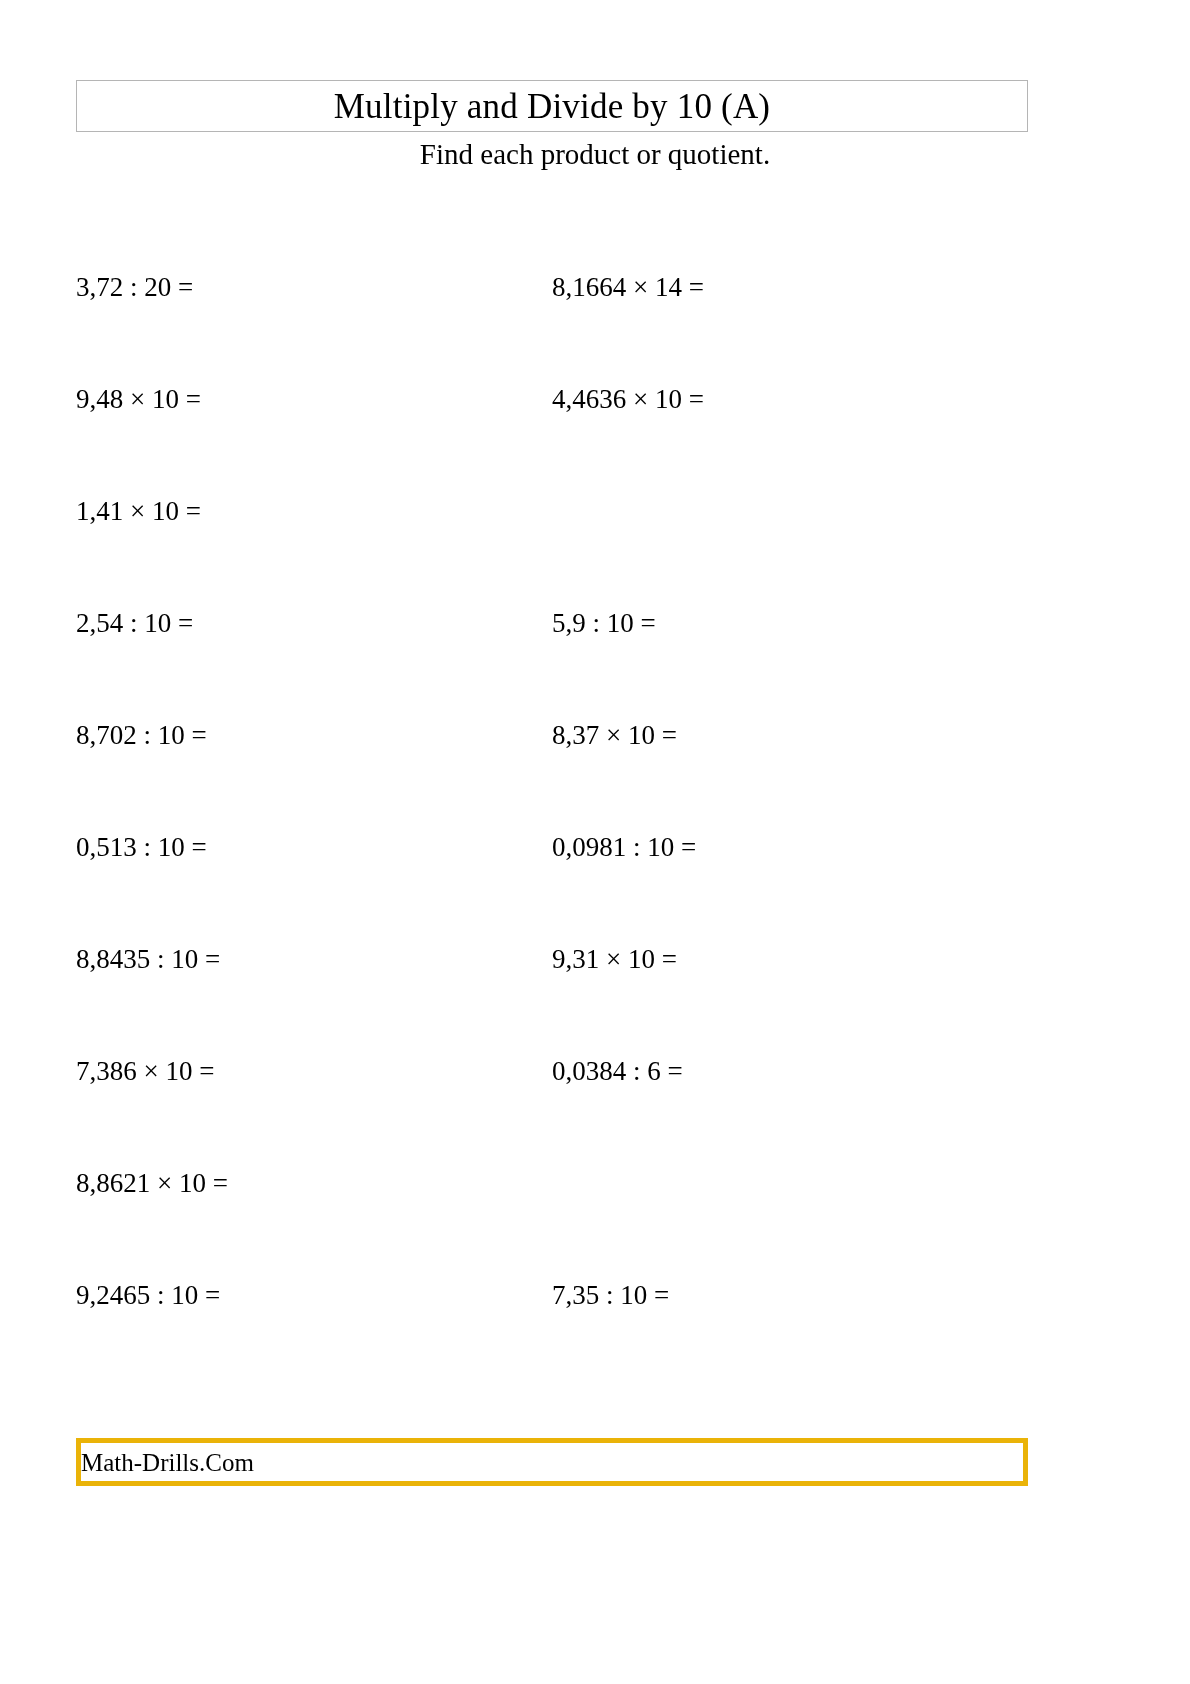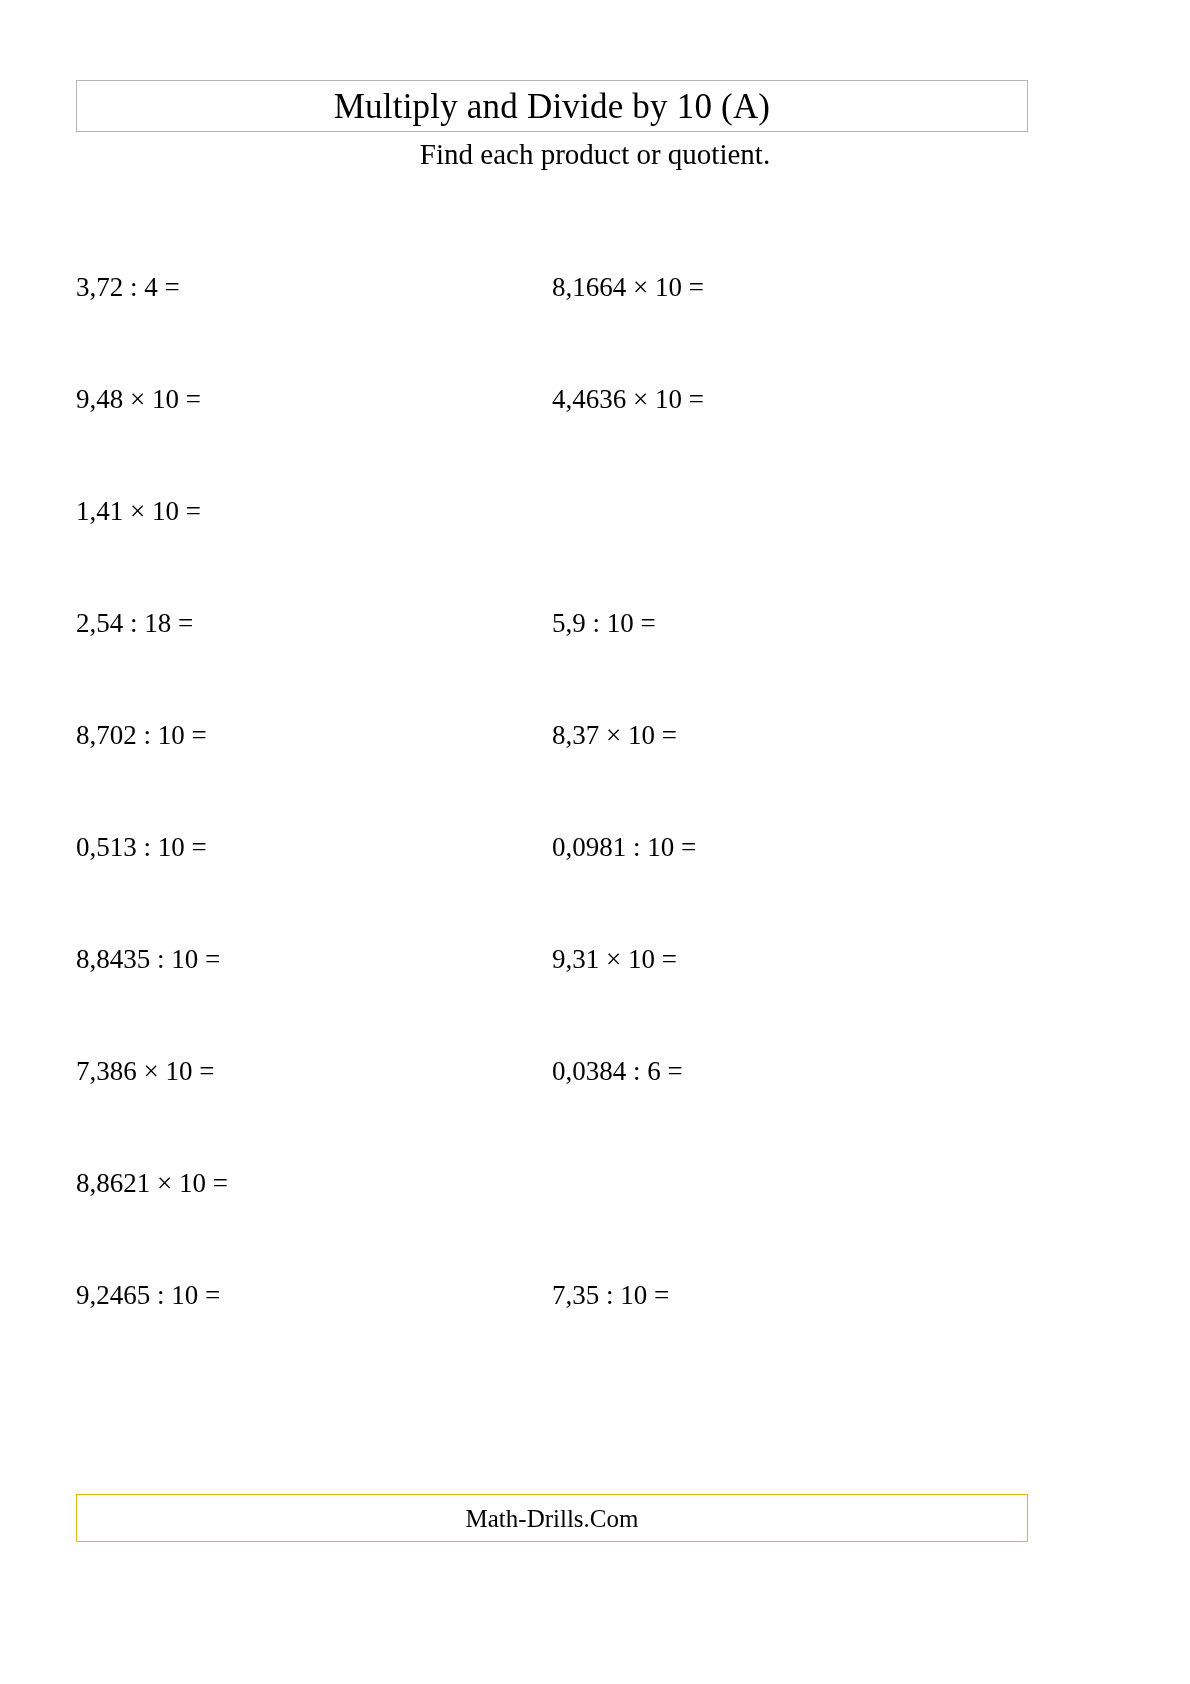--- a/index.html
+++ b/index.html
@@ -76,28 +76,27 @@
   .problem-text {
     font-size: 27px;
     line-height: 1.15;
     white-space: nowrap;
   }
 
   
   .footer-box {
     position: absolute;
     left: 76px;
-    top: 1494px;
+    top: 1438px;
     width: 952px;
     height: 48px;
-    border: 1px solid #eab308;
+    border: 5px solid #eab308;
     box-sizing: border-box;
     display: flex;
     align-items: center;
-    justify-content: center;
   }
   .footer-text {
     font-size: 25px;
     line-height: 1;
   }
 </style>
 </head>
 <body>
 
 <div class="page">
@@ -105,45 +104,45 @@
   <div class="title-box">
     <div class="title-text">Multiply and Divide by 10 (A)</div>
   </div>
 
   <div class="subtitle">Find each product or quotient.</div>
 
   <div class="problems">
 
     <div class="prow">
       <div class="pcell left">
-        <span class="problem-text">3,72 : 4 =</span>
-      </div>
-      <div class="pcell right">
-        <span class="problem-text">8,1664 × 10 =</span>
+        <span class="problem-text">3,72 : 20 =</span>
+      </div>
+      <div class="pcell right">
+        <span class="problem-text">8,1664 × 14 =</span>
       </div>
     </div>
 
     <div class="prow">
       <div class="pcell left">
         <span class="problem-text">9,48 × 10 =</span>
       </div>
       <div class="pcell right">
         <span class="problem-text">4,4636 × 10 =</span>
       </div>
     </div>
 
     <div class="prow">
       <div class="pcell right">
         <span class="problem-text">1,41 × 10 =</span>
       </div>
     </div>
 
     <div class="prow">
       <div class="pcell left">
-        <span class="problem-text">2,54 : 18 =</span>
+        <span class="problem-text">2,54 : 10 =</span>
       </div>
       <div class="pcell right">
         <span class="problem-text">5,9 : 10 =</span>
       </div>
     </div>
 
     <div class="prow">
       <div class="pcell left">
         <span class="problem-text">8,702 : 10 =</span>
       </div>

